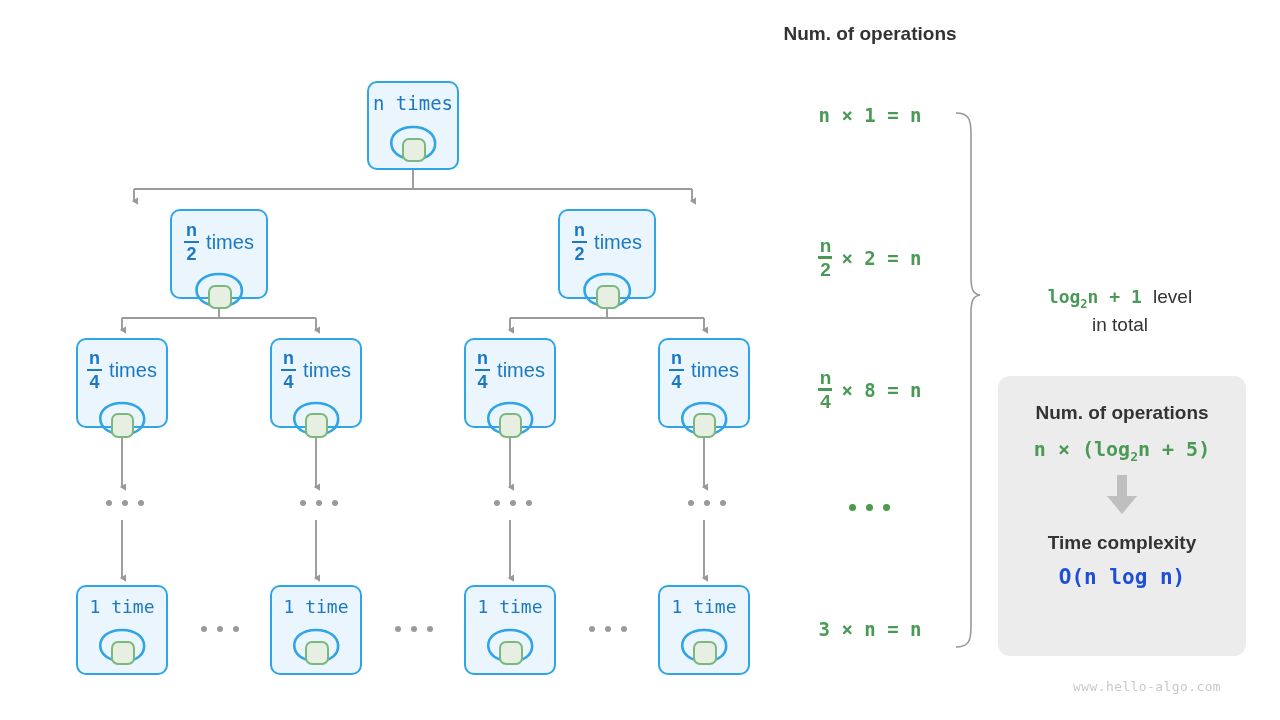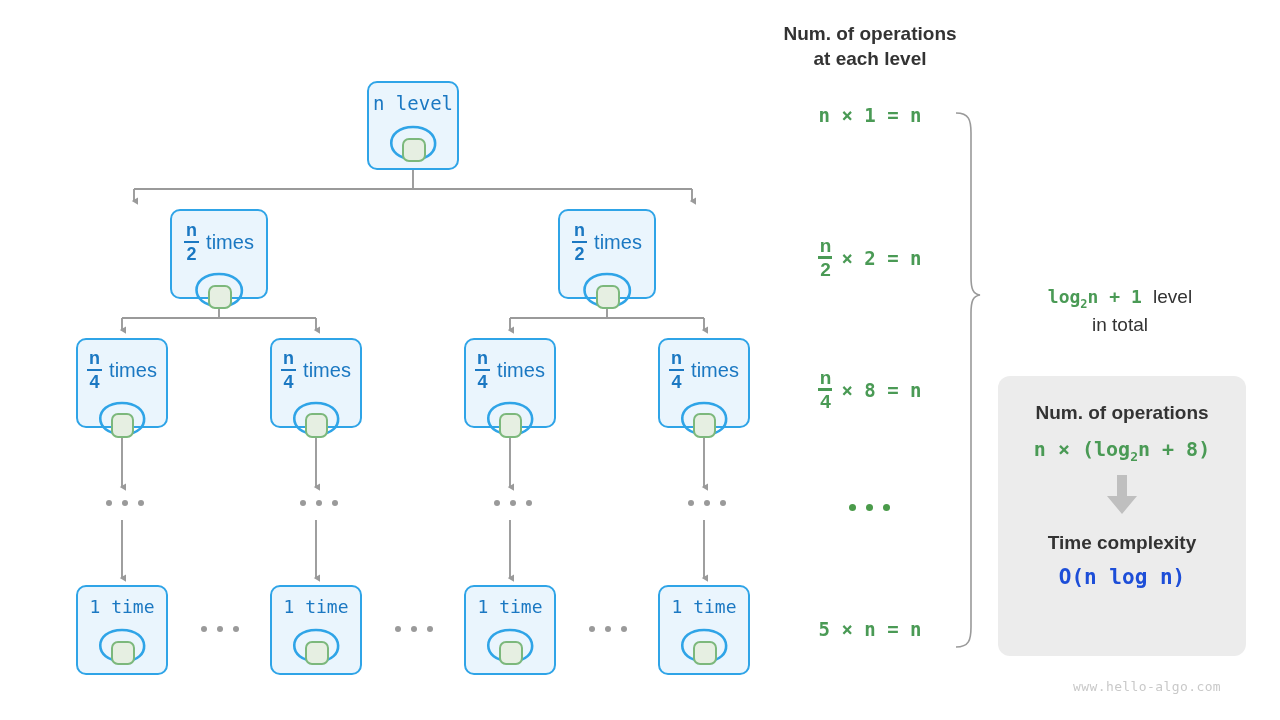--- a/index.html
+++ b/index.html
@@ -140,21 +140,21 @@
                C 969,113 971,120 971,133
                L 971,277
                C 971,289 973,294 980,295
                C 973,296 971,301 971,313
                L 971,627
                C 971,640 969,647 956,647"></path>
     </g>
   </svg>
 
   <div class="node" style="left:367px;top:81px;width:92px;height:89px;">
-    <div class="label" style="margin-top:11px;">n level</div>
+    <div class="label" style="margin-top:11px;">n times</div>
     <div class="loop" style="margin-top:6px;">
       <svg width="70" height="44" viewBox="0 0 70 44">
         <path d="M35,40 C6,40 6,8 35,8 C64,8 64,40 38,40" fill="none" stroke="#2fa4e7" stroke-width="2.6"></path>
         <path d="M33.5,34 L40,41.5 L31,43 Z" fill="#2fa4e7"></path>
         <rect x="25" y="20" width="22" height="22" rx="6" fill="#e6efe2" stroke="#7cb87c" stroke-width="2"></rect>
       </svg>
     </div>
   </div>
 
   <div class="node frac" style="left:170px;top:209px;width:98px;height:90px;">
@@ -353,21 +353,20 @@
       <i></i>
     </div>
   <div class="dots" style="left:589px;top:626px;">
       <i></i>
       <i></i>
       <i></i>
     </div>
 
   <div class="col-head" style="left:748px;top:21px;width:244px;">
     <div>Num. of operations</div>
-    <div>at each level</div>
   </div>
 
   <div class="op-row" style="left:748px;top:104px;width:244px;">
     <span>n × 1 = n</span>
   </div>
 
   <div class="op-row" style="left:748px;top:236px;width:244px;">
     <span class="gfrac">
       <span>n</span>
       <span class="bar"></span>
@@ -385,35 +384,35 @@
     <span>× 8 = n</span>
   </div>
 
   <div class="dots green" style="left:849px;top:504px;">
       <i></i>
       <i></i>
       <i></i>
     </div>
 
   <div class="op-row" style="left:748px;top:618px;width:244px;">
-    <span>5 × n = n</span>
+    <span>3 × n = n</span>
   </div>
 
   <div class="levels" style="left:990px;top:284px;">
     <div>
       <span class="mono"><span>log</span><sub>2</sub><span>n + 1</span></span>
       <span class="plain" style="margin-left:6px;">level</span>
     </div>
     <div class="plain">in total</div>
   </div>
 
   <div class="card" style="left:998px;top:376px;width:248px;height:254px;padding-top:26px;">
     <div class="t">Num. of operations</div>
     <div class="formula" style="margin-top:13px;">
-      <span>n × (log</span><sub>2</sub><span>n + 8)</span>
+      <span>n × (log</span><sub>2</sub><span>n + 5)</span>
     </div>
     <div class="arrow-down">
       <svg width="34" height="40" viewBox="0 0 34 40">
         <path d="M12,0 L22,0 L22,21 L32,21 L17,39 L2,21 L12,21 Z" fill="#bfbfbf"></path>
       </svg>
     </div>
     <div class="t">Time complexity</div>
     <div class="big" style="margin-top:11px;">O(n log n)</div>
   </div>
 

